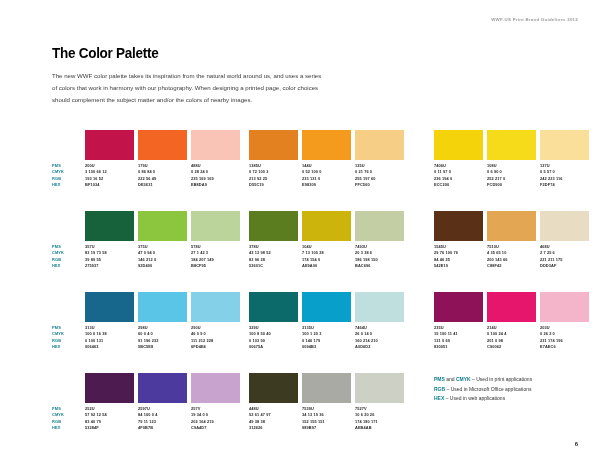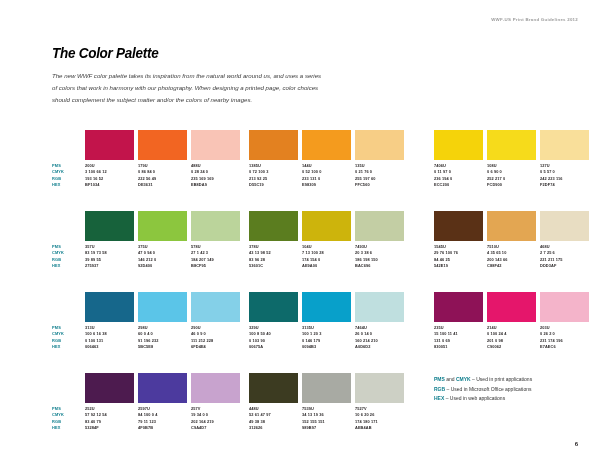--- a/index.html
+++ b/index.html
@@ -27,21 +27,20 @@
     font-weight: bold;
     white-space: nowrap;
   }
 
   
   .intro {
     position: absolute;
     left: 52px;
     top: 44px;
     width: 300px;
-    font-style: italic;
   }
   .page-title {
     font-family: "Liberation Sans Narrow", "Liberation Sans", sans-serif;
     font-size: 15px;
     font-weight: bold;
     letter-spacing: -0.3px;
     color: #000000;
     margin: 0 0 9px 0;
     transform: scaleX(0.9);
     transform-origin: left center;

